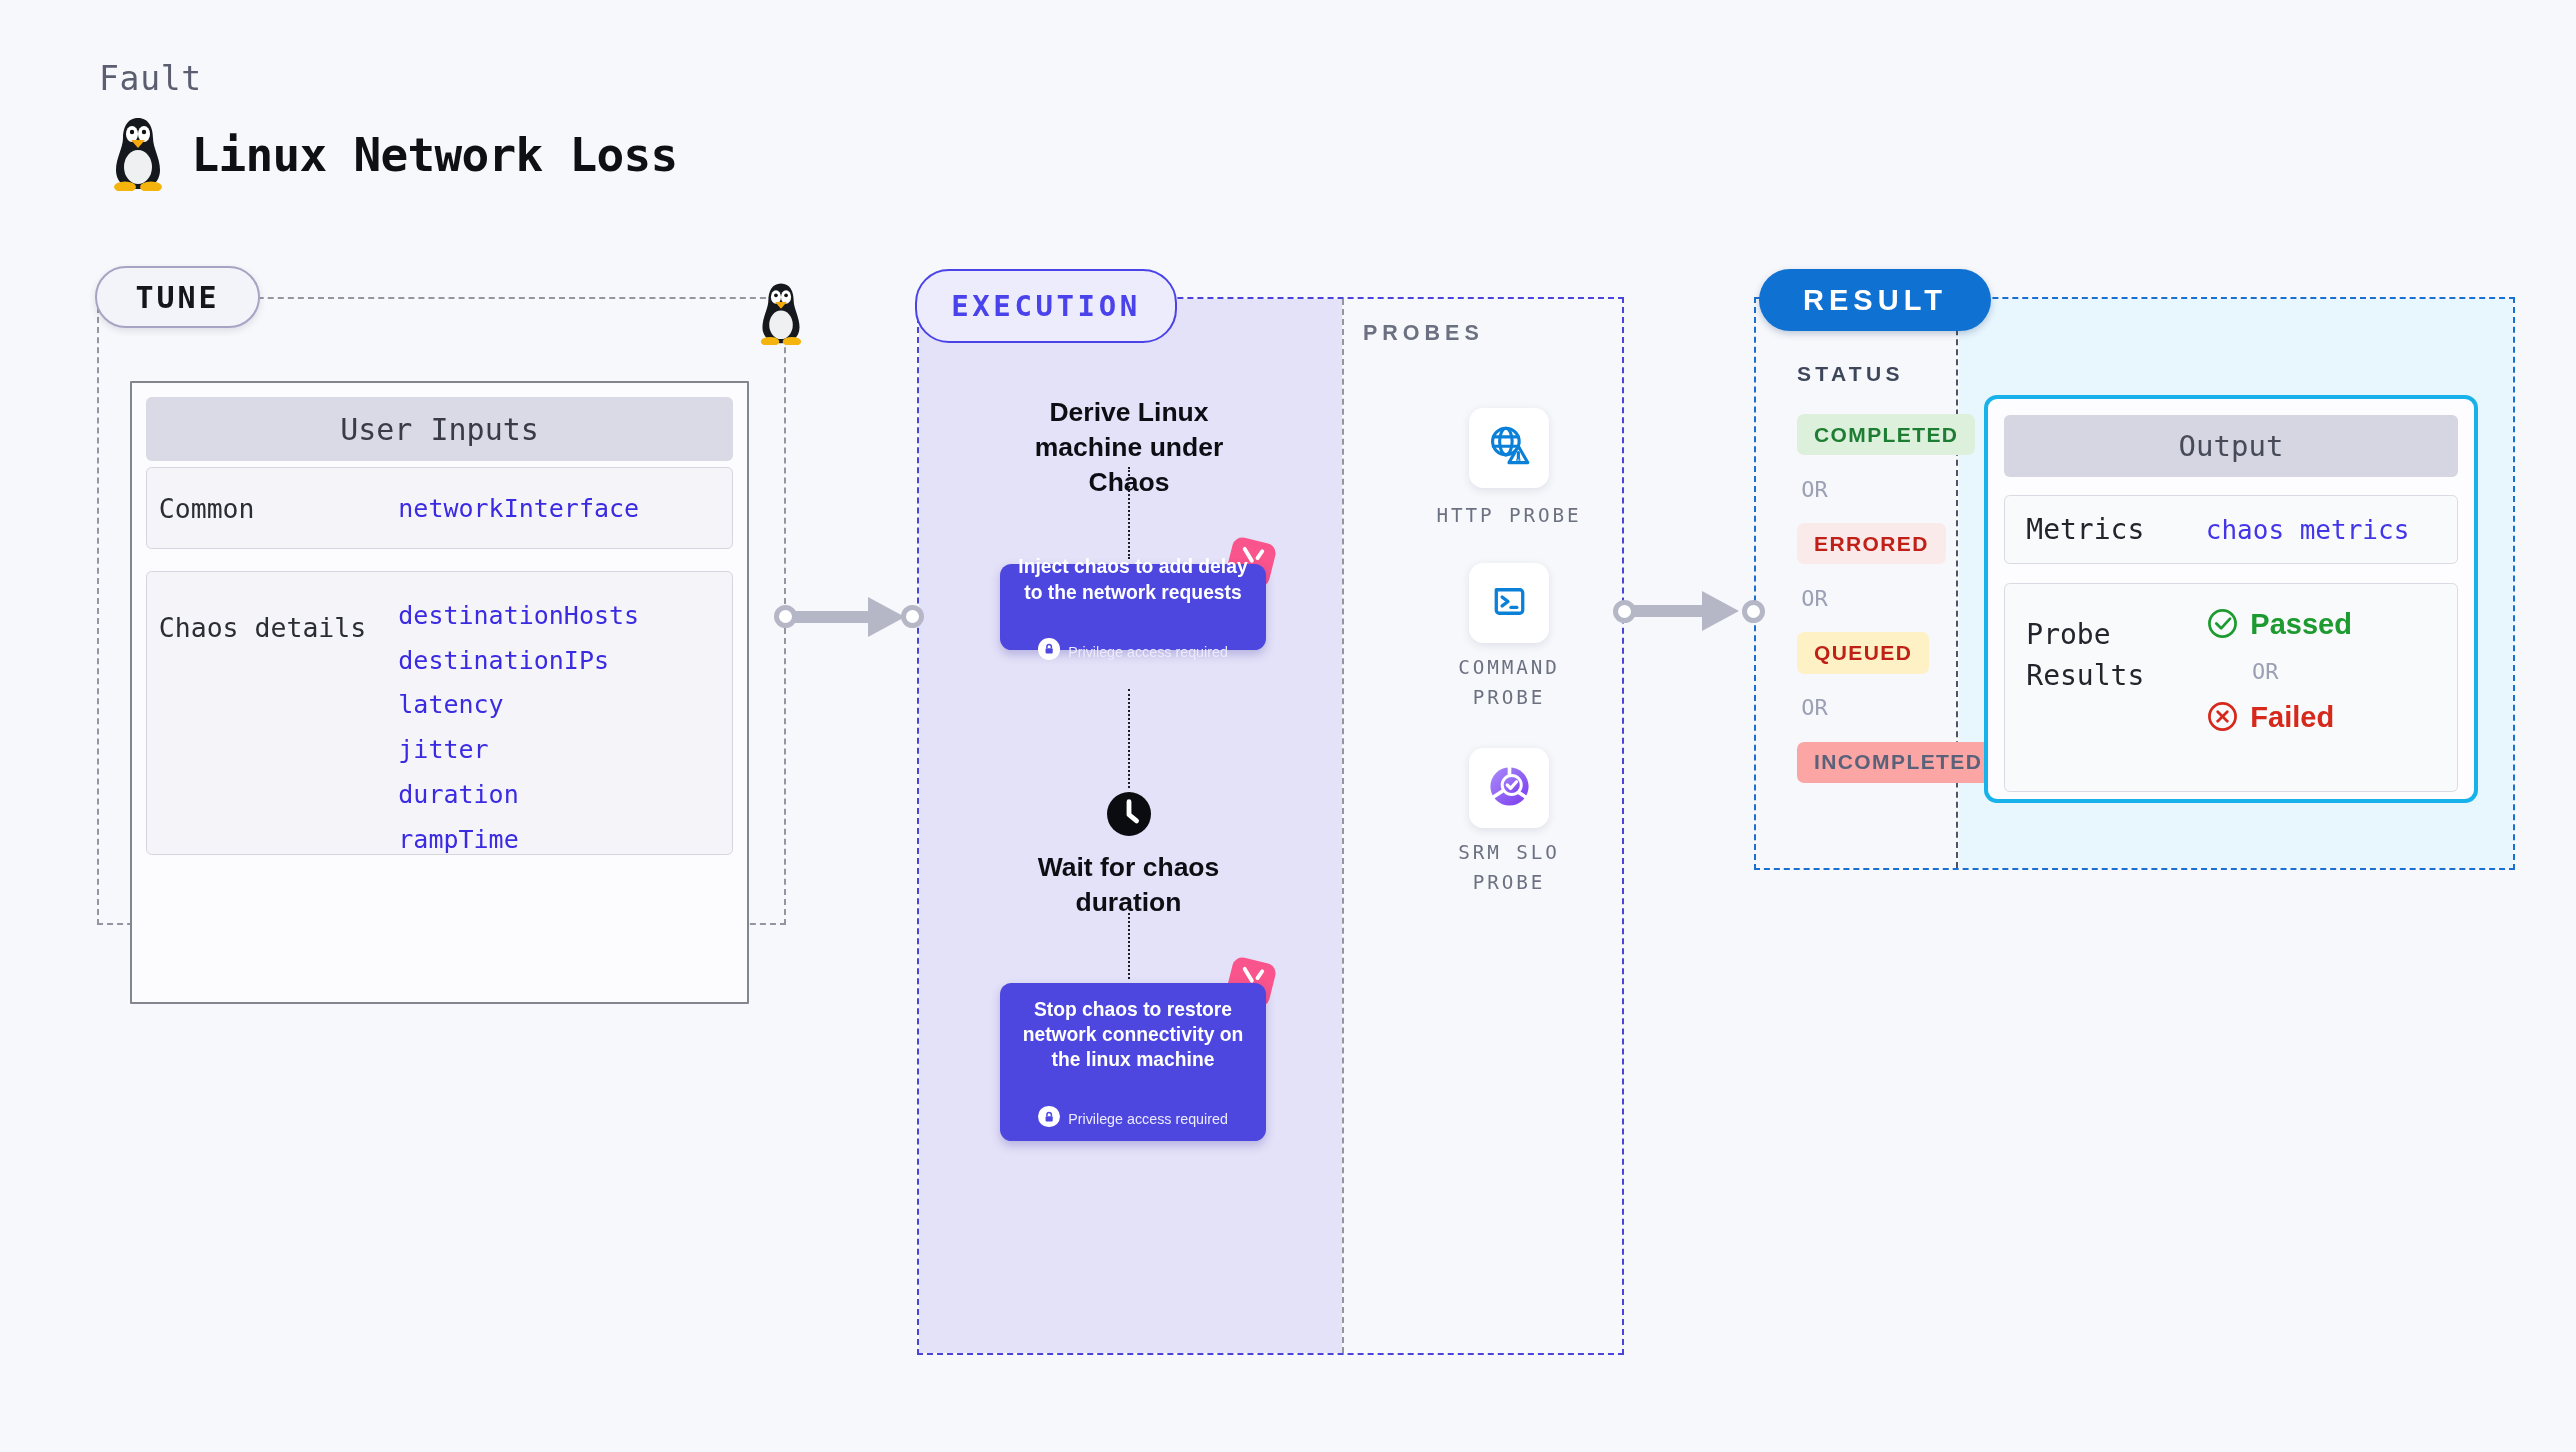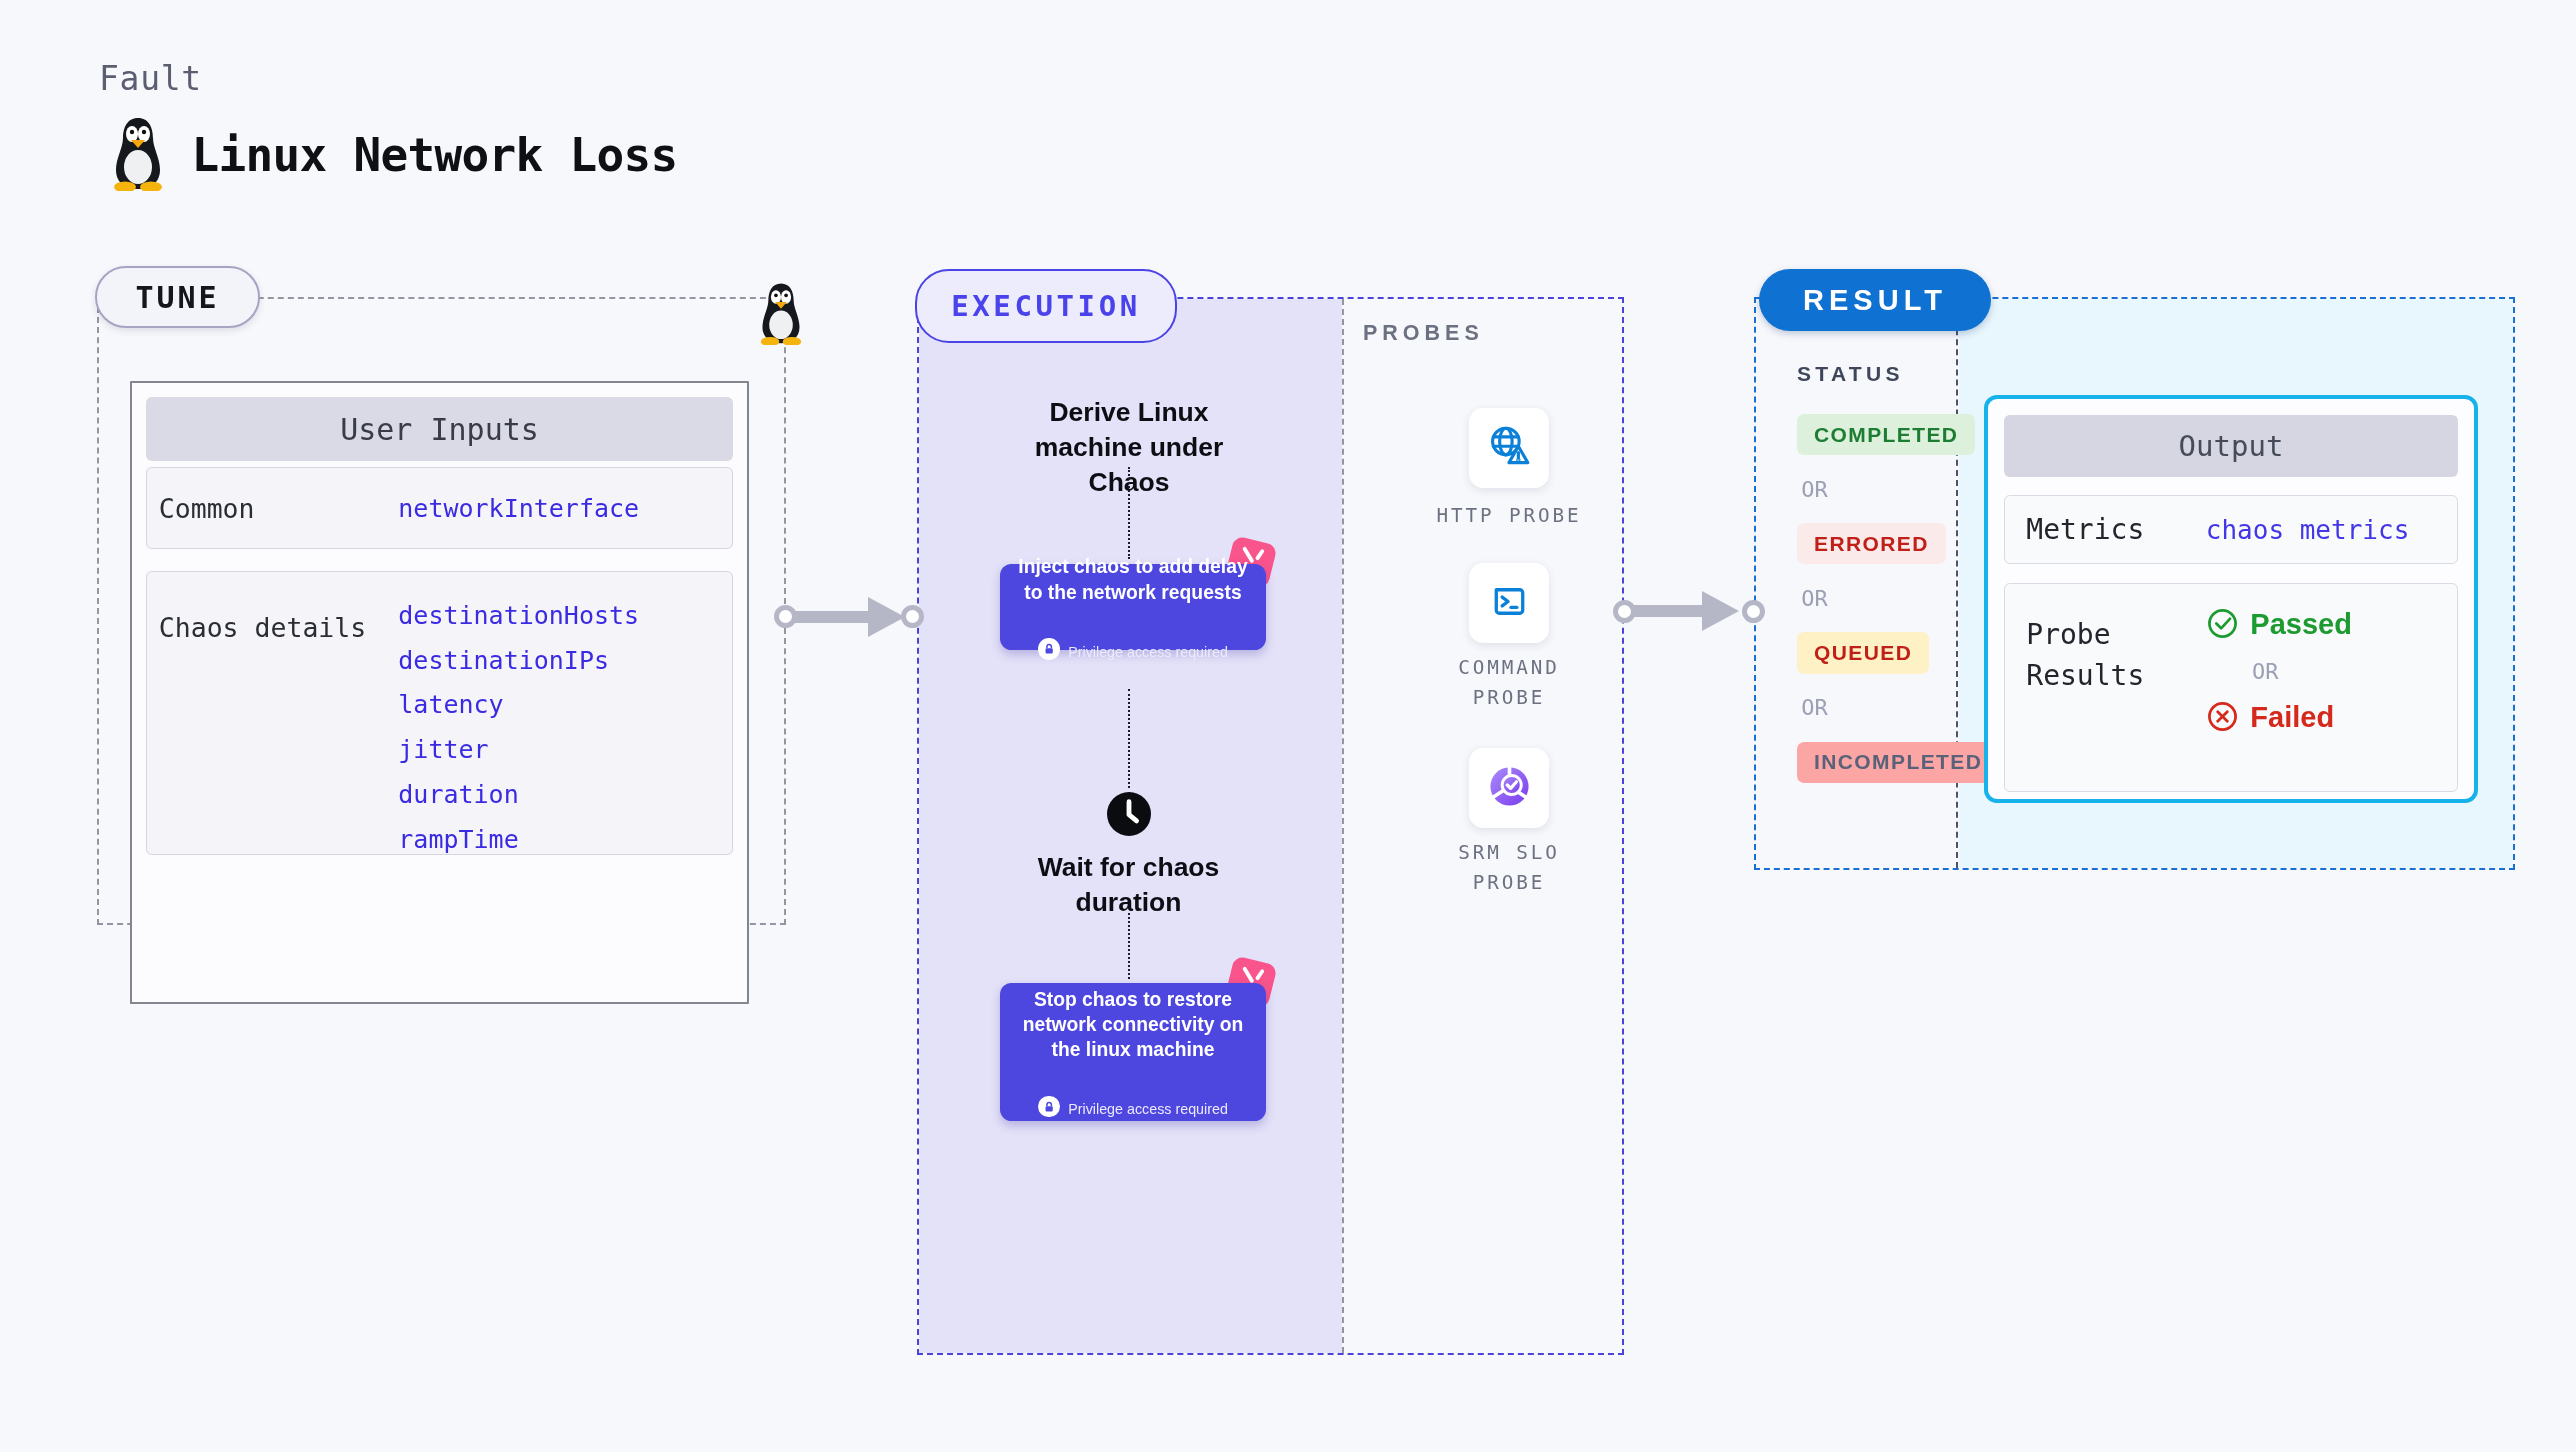--- a/index.html
+++ b/index.html
@@ -63,21 +63,21 @@
   .probes-title { left:1363px; top:321px; font-size:21.5px; font-weight:bold; letter-spacing:5px;
     color:#6c7181; font-family:"Liberation Sans", sans-serif; }
   .flow-text { text-align:center; font-family:"Liberation Sans", sans-serif;
     font-weight:bold; color:#0c0e13; line-height:1.32; }
   .step-derive { left:993px; top:395px; width:272px; font-size:26.5px; }
   .step-wait { left:1014px; top:850px; width:229px; font-size:26.5px; }
   .action-box { background:#4d47e0; border-radius:11.5px; display:flex; flex-direction:column;
     align-items:center; justify-content:center; gap:13px; padding:7.2px 17px; z-index:3;
     box-shadow:0 4.3px 10px rgba(50,45,160,.25); }
   .inject-box { left:1000px; top:564px; width:266px; height:86px; }
-  .stop-box   { left:1000px; top:983px; width:266px; height:138px; }
+  .stop-box   { left:1000px; top:983px; width:266px; height:158px; }
   .action-title { font-family:"Liberation Sans", sans-serif; font-weight:bold; color:#ffffff;
     font-size:19.3px; line-height:1.32; text-align:center; }
   .priv-row { display:flex; align-items:flex-end; gap:8.6px;margin-top:20px; }
   .lock-circle { width:21.5px; height:21.5px; background:#ffffff; border-radius:50%;
     display:flex; align-items:center; justify-content:center; }
   .priv-text { font-family:"Liberation Sans", sans-serif; color:#eceafe; font-size:14.3px; }
   .chaos-badge { width:44px; height:44px; background:#f9548b; border-radius:10px;
     transform:rotate(14deg); z-index:2; display:flex; align-items:center; justify-content:center; }
   .badge-inject { left:1229px; top:540px; }
   .badge-stop   { left:1229px; top:960px; }

